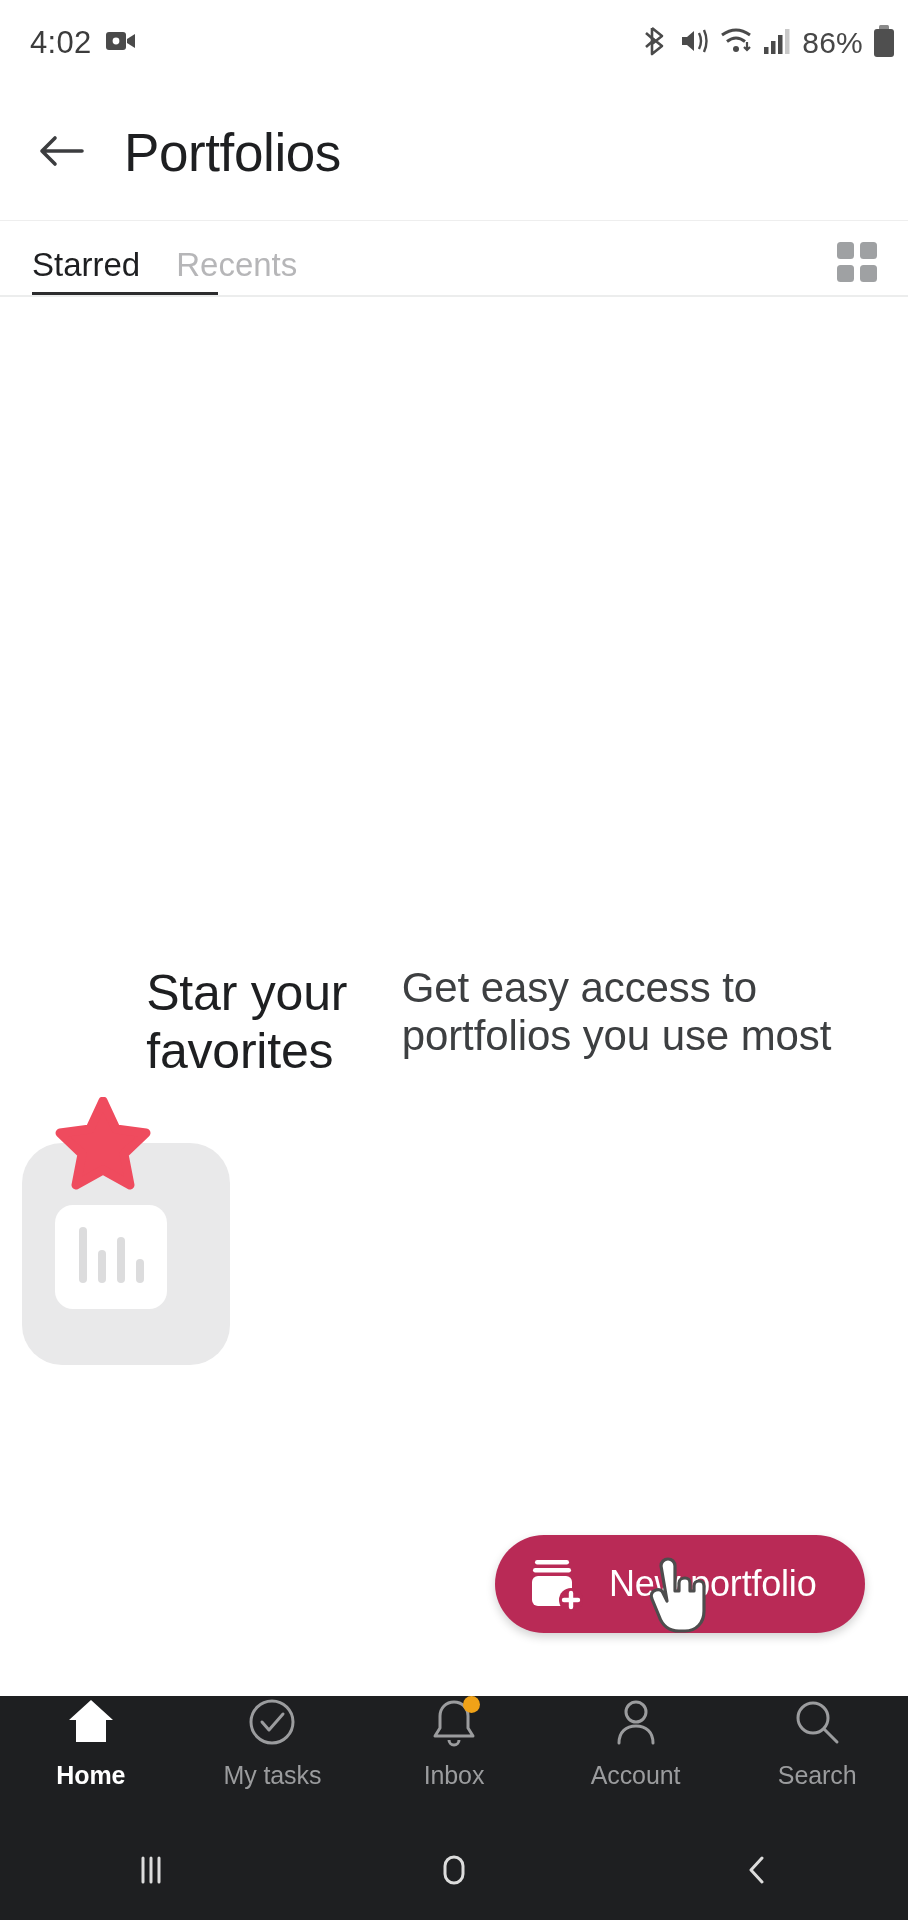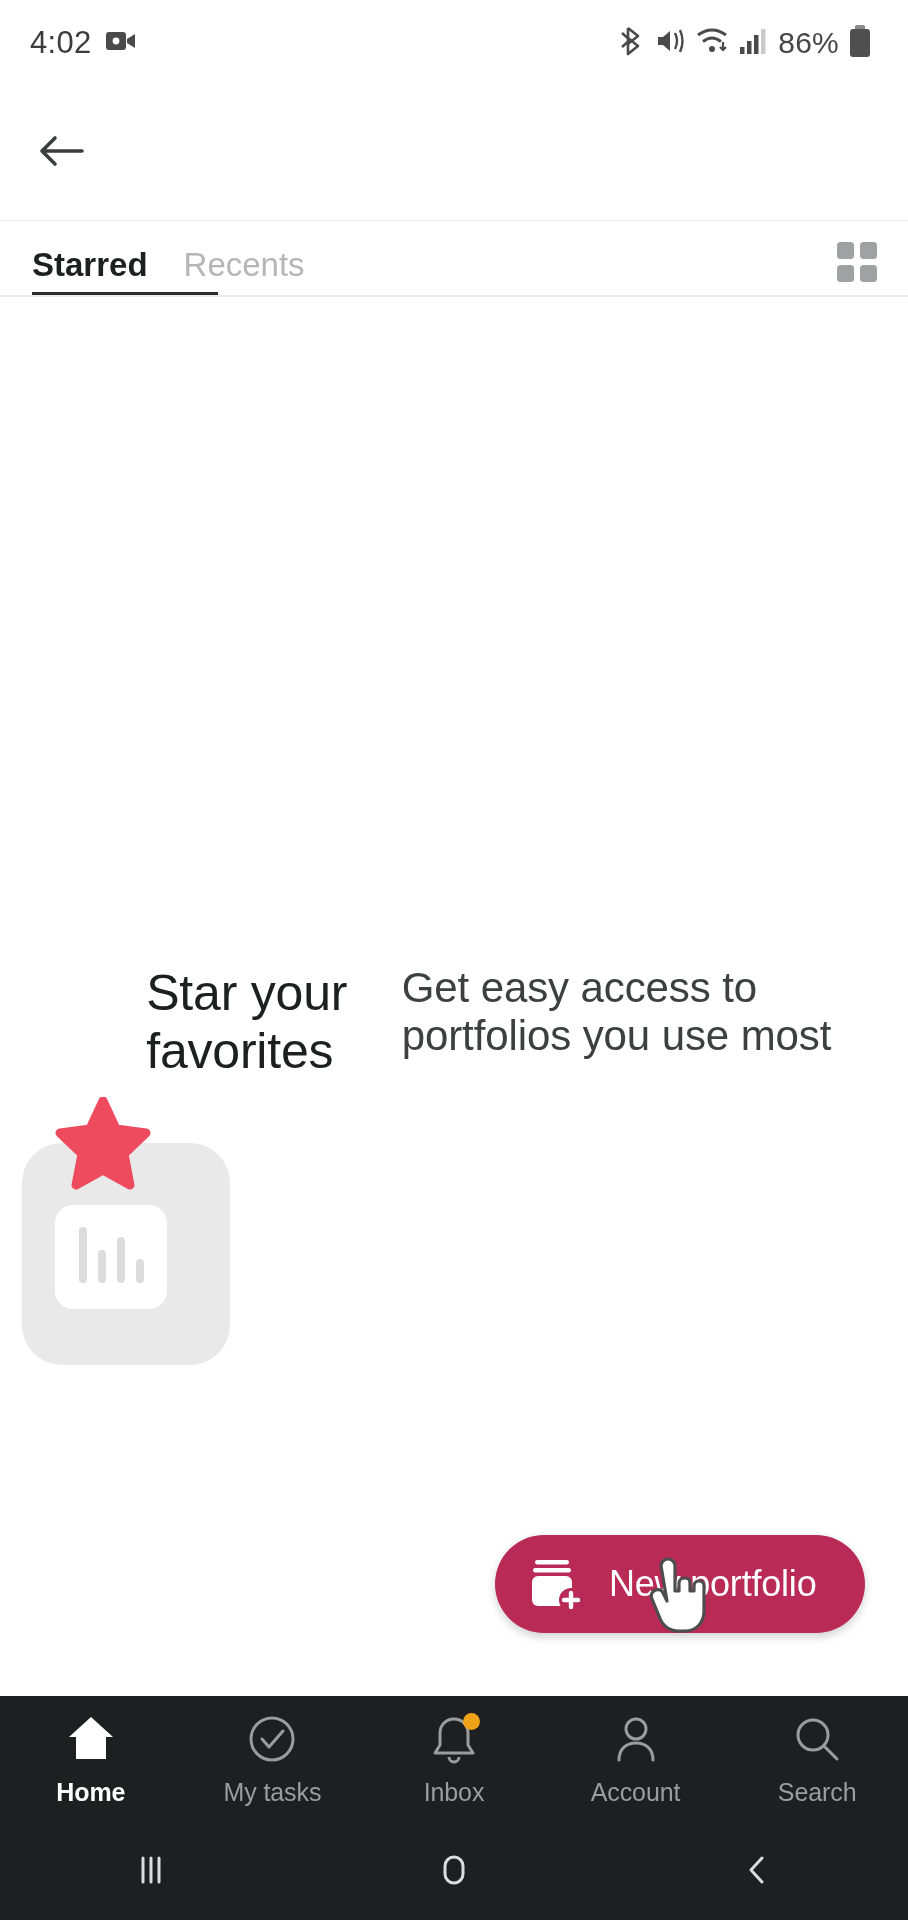--- a/index.html
+++ b/index.html
@@ -8,21 +8,21 @@
     background:#ffffff;
     font-family:"Liberation Sans", sans-serif;
     overflow:hidden;
   }
   .phone { position:relative; width:908px; height:1920px; background:#ffffff; }
 
   
   .status-bar{
     position:absolute; top:0; left:0; width:908px; height:85px;
     display:flex; align-items:center; justify-content:space-between;
-    padding:0 36px 0 30px; background:#ffffff;
+    padding:0 12px 0 30px; background:#ffffff;
   }
   .sb-left{ display:flex; align-items:center; gap:14px; }
   .sb-time{ font-size:31px; color:#3c3c3c; letter-spacing:.3px; font-family:"Liberation Sans",sans-serif; }
   .sb-right{ display:flex; align-items:center; gap:9px; }
   .sb-pct{ font-size:30px; color:#474747; letter-spacing:.2px; margin-left:2px; }
   .icn{ display:block; }
 
   
   .app-header{
     position:absolute; top:85px; left:0; width:908px; height:135px;
@@ -37,21 +37,21 @@
   
   .tabbar{
     position:absolute; top:220px; left:0; width:908px; height:76px;
     background:#ffffff; border-top:1px solid #eeeeee;
     display:flex; align-items:flex-start;
   }
   .tab{
     font-size:33px; padding:10px 0 0 0; line-height:1;
     position:relative; height:76px; display:flex; align-items:center;
   }
-  .tab.t0{ margin-left:32px; color:#1e1f21; font-weight:700; }
+  .tab.t0{ margin-left:32px; color:#1e1f21; font-weight:400; }
   .tab.t1{ margin-left:36px; color:#b6b6b8; font-weight:400; }
   .tab-underline{
     position:absolute; left:0; bottom:0; width:186px; height:5px; background:#2c2c2e;
   }
   .grid-btn{ position:absolute; right:28px; top:18px; width:46px; height:46px; }
   .tabbar-bottom-line{
     position:absolute; top:295px; left:0; width:908px; height:2px; background:#eceded;
   }
 
   
@@ -93,21 +93,21 @@
 
   .cursor{ position:absolute; left:648px; top:1555px; width:62px; height:78px; pointer-events:none; }
 
   
   .bottom-nav{
     position:absolute; top:1696px; left:0; width:908px; height:128px;
     background:#1e1f21; display:flex; align-items:center;
   }
   .nav-item{
     flex:1; height:128px; display:flex; flex-direction:column;
-    align-items:center; justify-content:center; gap:13px; position:relative;
+    align-items:center; justify-content:flex-start; gap:13px; position:relative;
   }
   .nav-label{ font-size:25px; color:#9b9c9e; letter-spacing:-0.1px; }
   .nav-item.active .nav-label{ color:#ffffff; font-weight:700; }
   .nav-icon-wrap{ position:relative; width:52px; height:52px; display:flex; align-items:center; justify-content:center; }
   .badge-dot{
     position:absolute; right:0px; top:0px; width:17px; height:17px;
     border-radius:50%; background:#f0a218;
   }
 
   
@@ -174,20 +174,21 @@
   </div>
 
   <div class="app-header">
     <div class="back-btn">
       <span>
         <svg width="50" height="42" viewBox="0 0 50 42">
             <path d="M45 21 L5 21 M18 8 L5 21 L18 34" fill="none" stroke="#3c3d3f" stroke-width="3.6" stroke-linecap="round" stroke-linejoin="round"></path>
           </svg>
       </span>
     </div>
+    <div class="page-title">Portfolios</div>
   </div>
 
   <div class="tabbar">
     <div class="tab t0">
       <span>Starred</span>
       <span class="tab-underline"></span>
     </div>
     <div class="tab t1">
       <span>Recents</span>
     </div>

